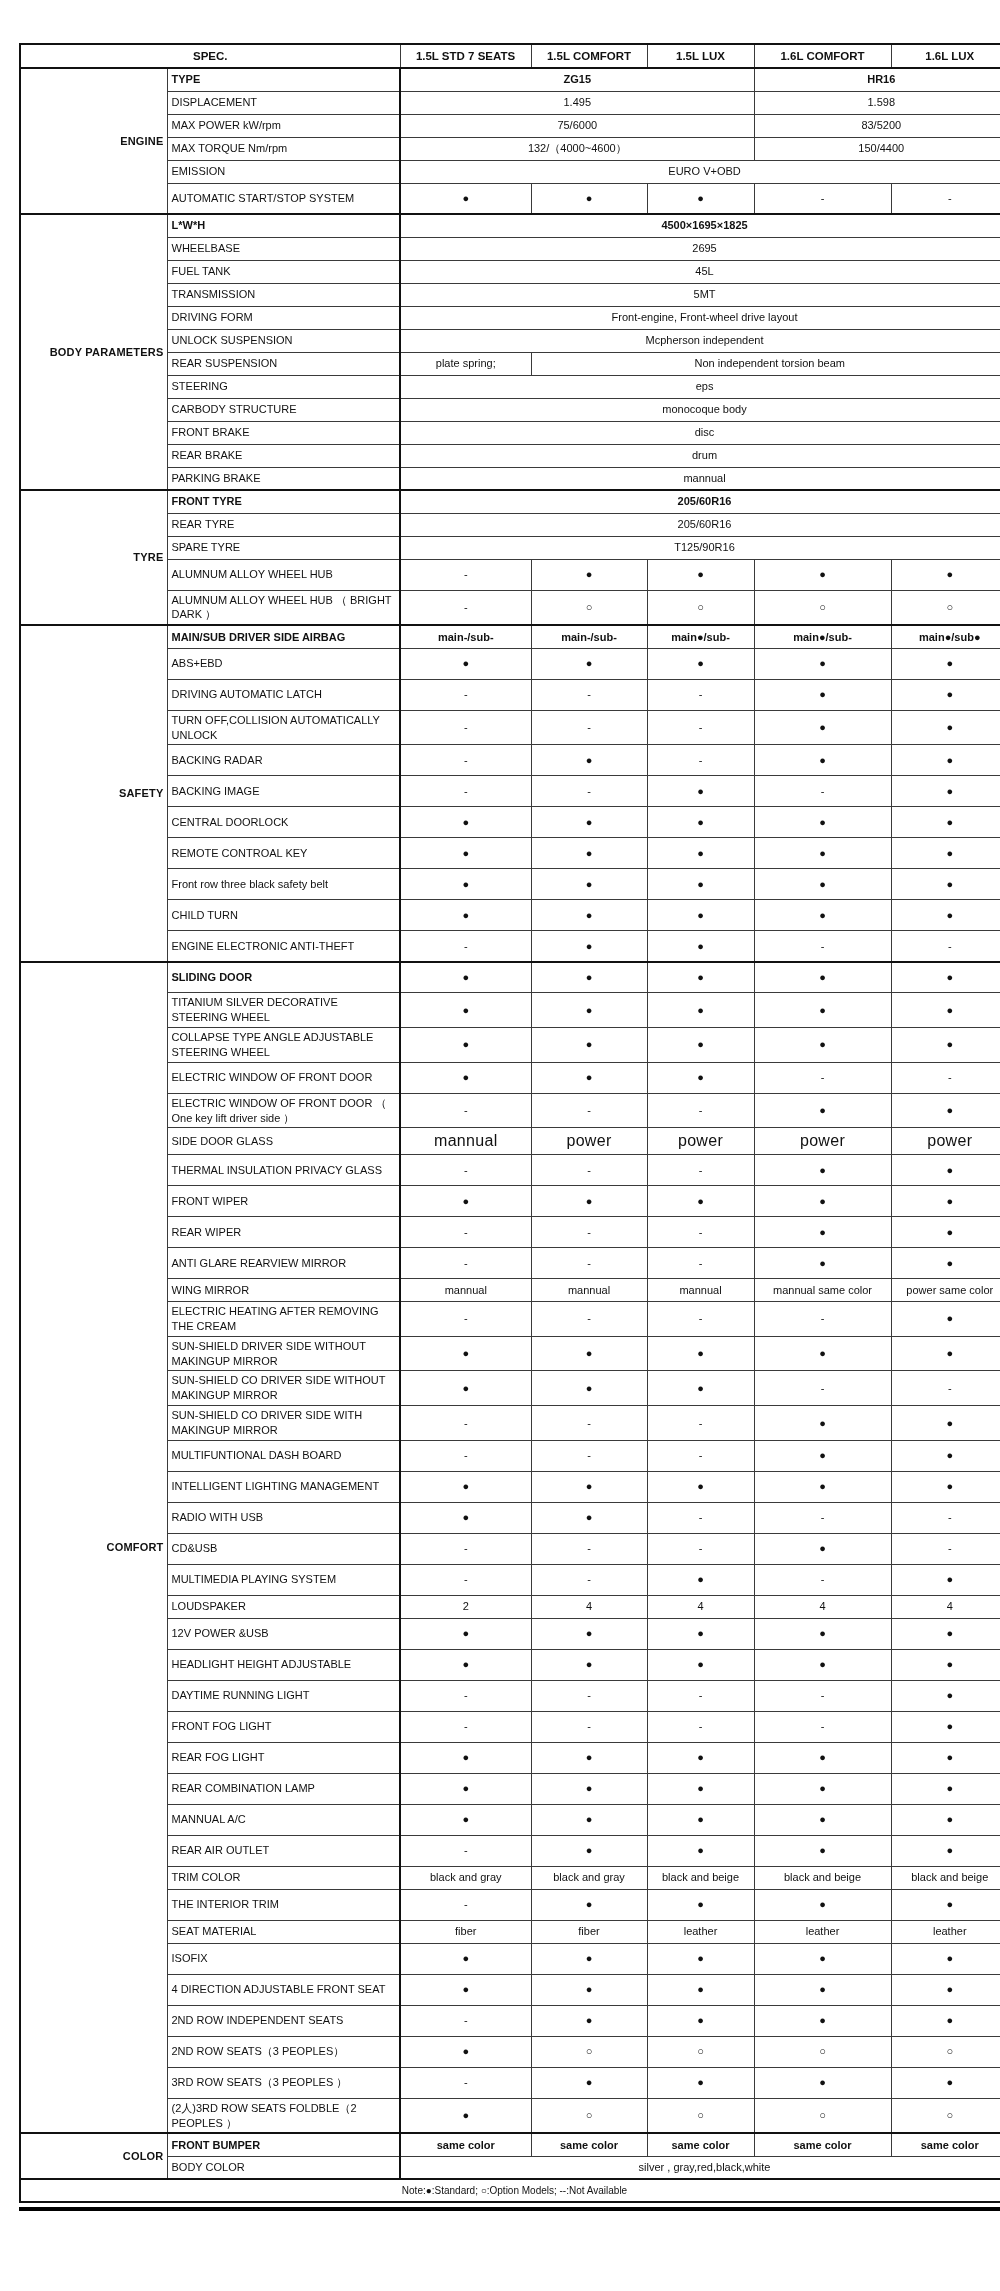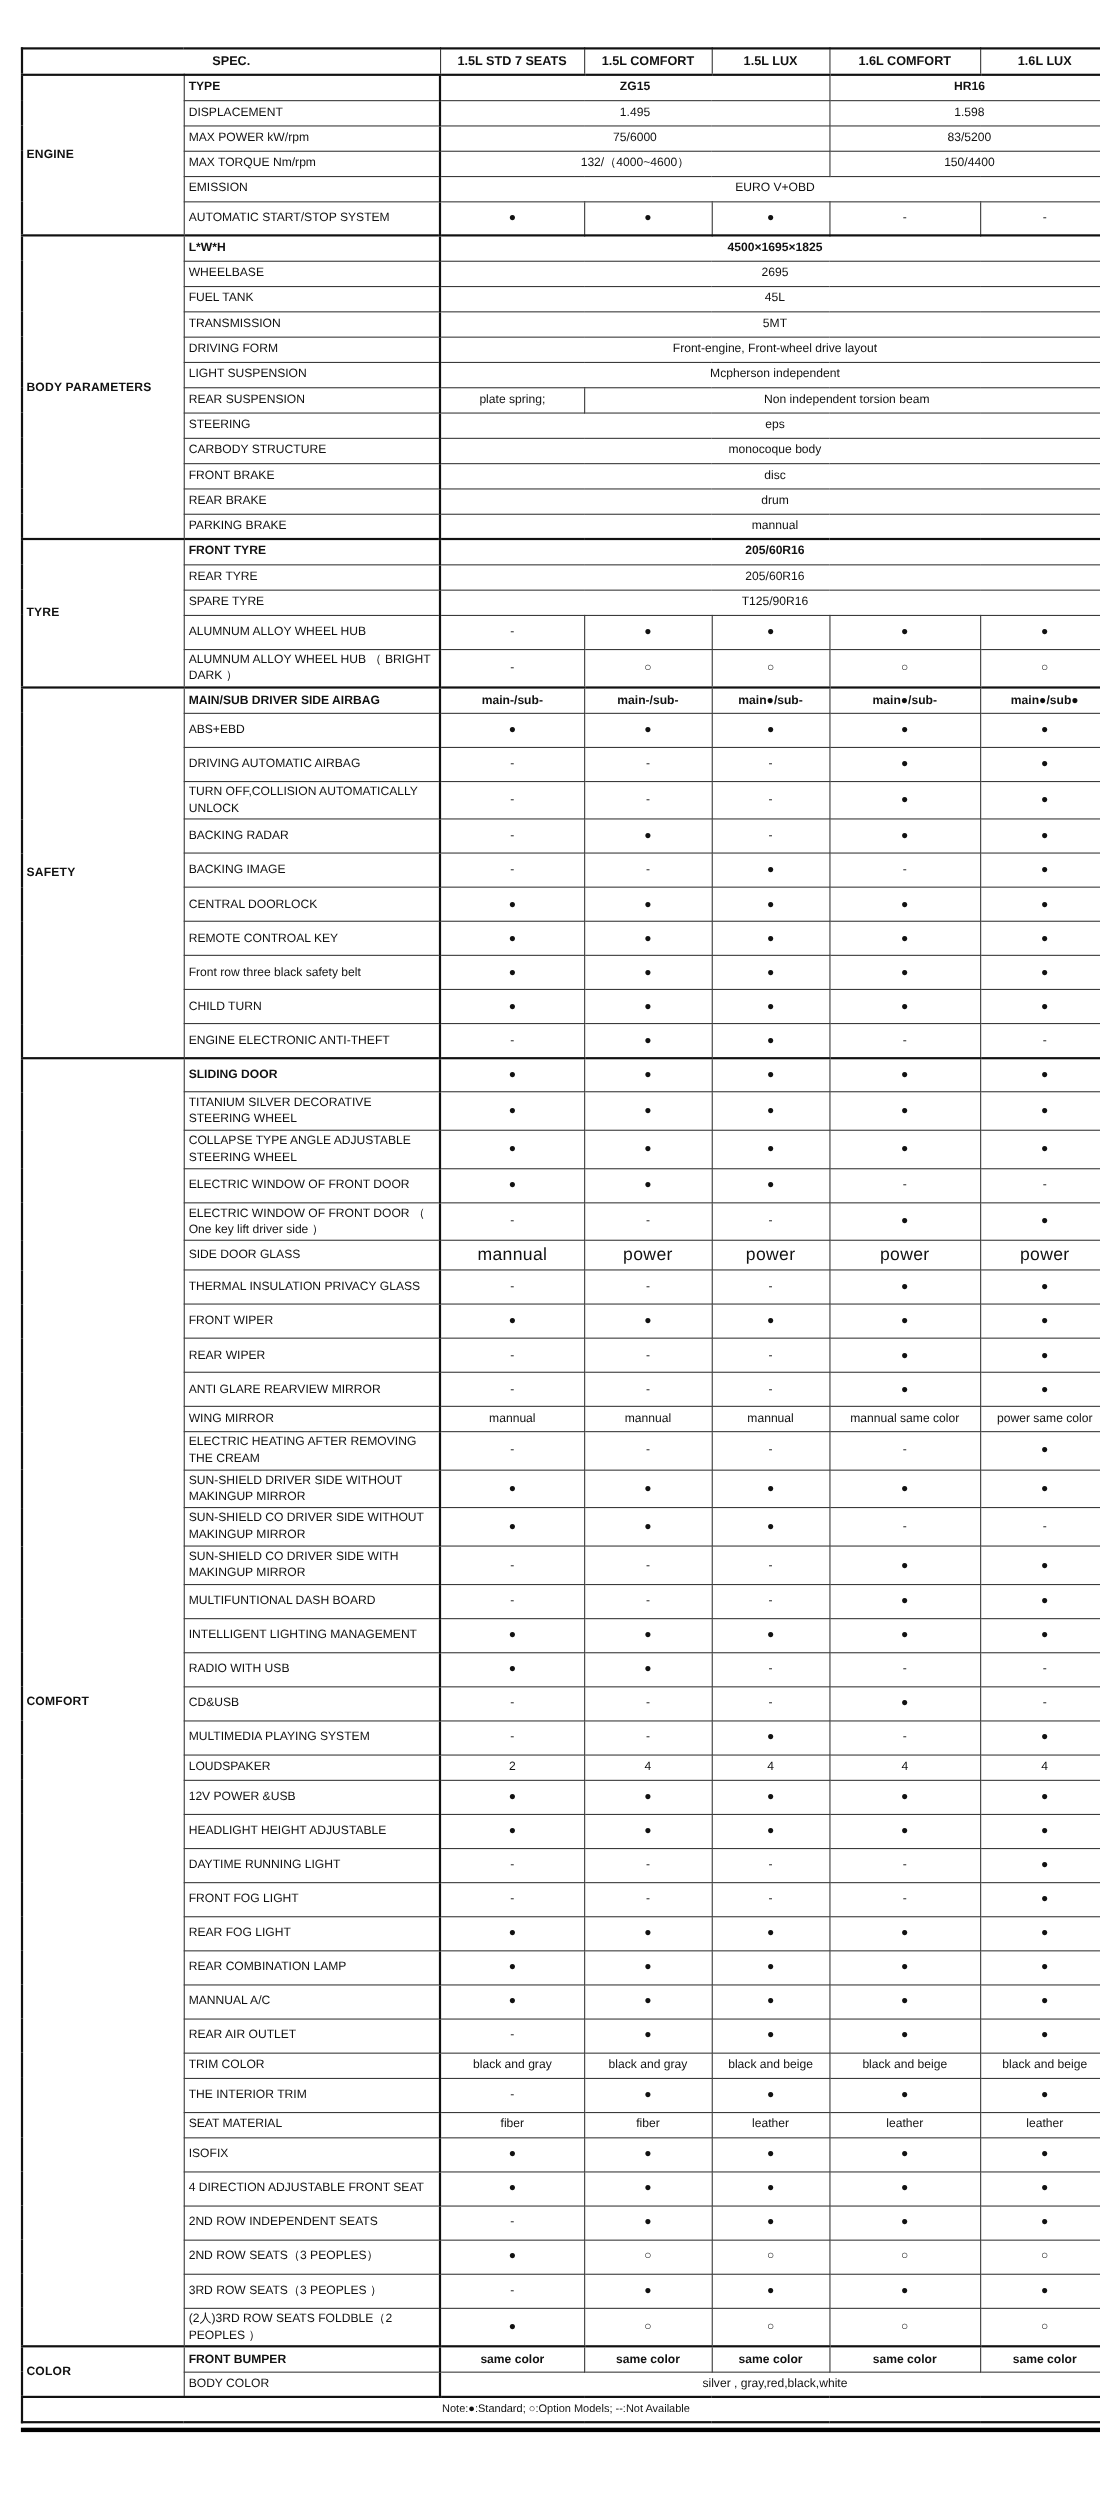--- a/index.html
+++ b/index.html
@@ -21,21 +21,21 @@
     height:14px;
   }
   tbody td {
     font-size:11px;
     padding:2px 3px;
     text-align:center;
     vertical-align:middle;
     line-height:1.35;
   }
   td.cat {
-    text-align:left;
+    text-align:right;
     font-size:11px;
     letter-spacing:0.2px;
   }
   td.label {
     text-align:left;
     padding-left:4px;
     border-right:2px solid #111;
   }
   tr.sec-top > td { border-top:2px solid #111;font-weight:bold; }
   tbody tr { height:23px; }
@@ -127,21 +127,21 @@
         </tr>
         <tr>
           <td class="label">TRANSMISSION</td>
           <td colspan="5">5MT</td>
         </tr>
         <tr>
           <td class="label">DRIVING FORM</td>
           <td colspan="5">Front-engine, Front-wheel drive layout</td>
         </tr>
         <tr>
-          <td class="label">LIGHT SUSPENSION</td>
+          <td class="label">UNLOCK SUSPENSION</td>
           <td colspan="5">Mcpherson independent</td>
         </tr>
         <tr>
           <td class="label">REAR SUSPENSION</td>
           <td>plate spring;</td>
           <td colspan="4">Non independent torsion beam</td>
         </tr>
         <tr>
           <td class="label">STEERING</td>
           <td colspan="5">eps</td>
@@ -202,21 +202,21 @@
         </tr>
         <tr class="tall">
           <td class="label">ABS+EBD</td>
           <td>●</td>
           <td>●</td>
           <td>●</td>
           <td>●</td>
           <td>●</td>
         </tr>
         <tr class="tall">
-          <td class="label">DRIVING AUTOMATIC AIRBAG</td>
+          <td class="label">DRIVING AUTOMATIC LATCH</td>
           <td>-</td>
           <td>-</td>
           <td>-</td>
           <td>●</td>
           <td>●</td>
         </tr>
         <tr class="tall">
           <td class="label">TURN OFF,COLLISION AUTOMATICALLY UNLOCK</td>
           <td>-</td>
           <td>-</td>

